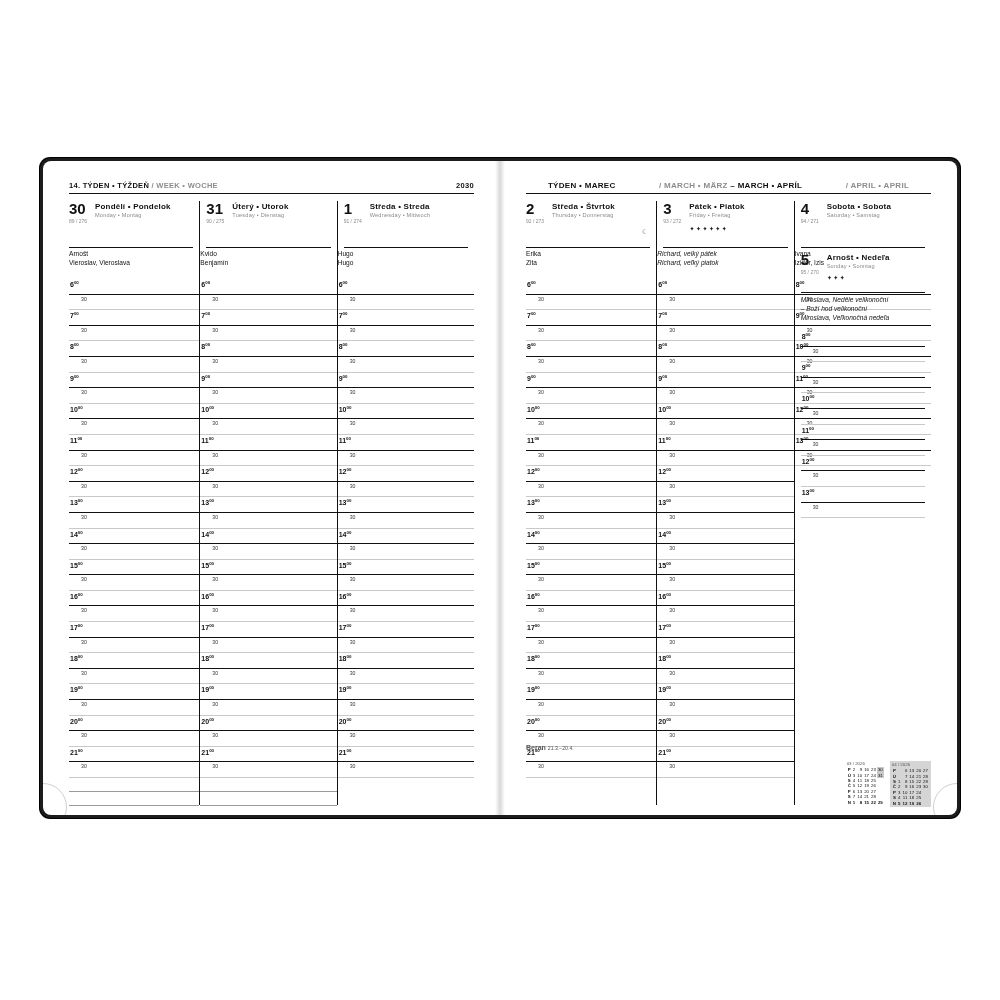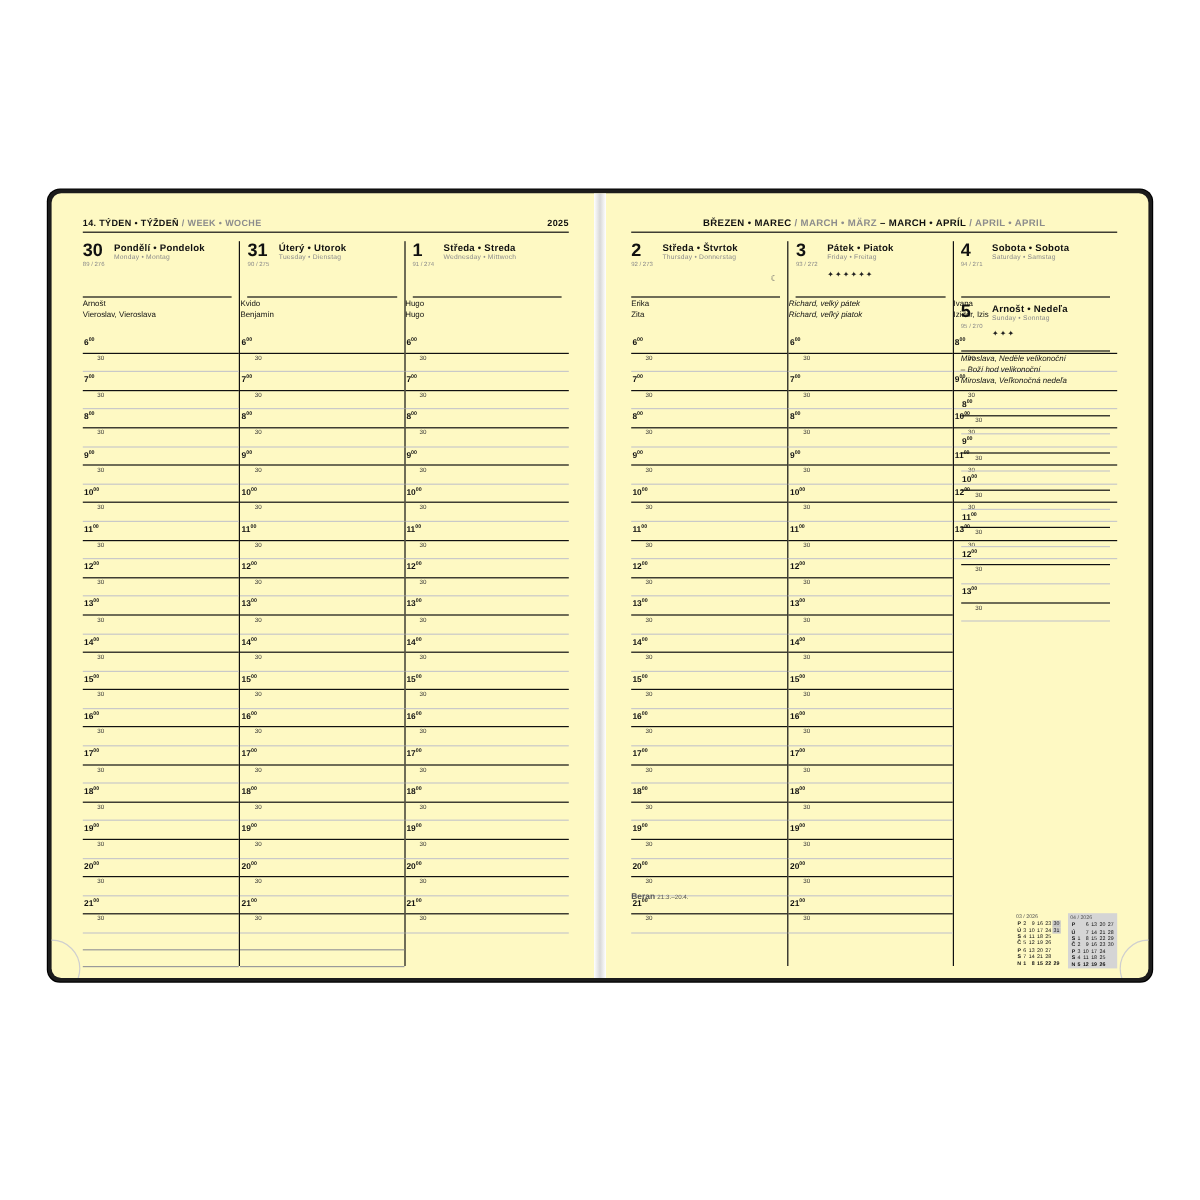--- a/index.html
+++ b/index.html
@@ -5,21 +5,21 @@
   html,body{margin:0;padding:0;background:#ffffff;}
   body{width:1000px;height:1000px;font-family:"Liberation Sans",sans-serif;color:#111;}
 
   .planner{
     position:absolute;left:40px;top:158px;width:920px;height:660px;
     background:#1c1c1c;border-radius:10px;
     box-shadow:0 0 0 1px #000;
   }
   .pages{
     position:absolute;left:3px;top:3px;right:3px;bottom:3px;
-    background:#fef9c3;border-radius:8px;overflow:hidden;
+    background:#ffffff;border-radius:8px;overflow:hidden;
   }
   .spine{
     position:absolute;left:50%;top:0;bottom:0;width:10px;margin-left:-5px;
     background:linear-gradient(to right,#fff 0%,#ececec 25%,#d8d8d8 50%,#ececec 75%,#fff 100%);
   }
   .page{position:absolute;top:0;bottom:0;}
   .page.left{left:0;right:50%;}
   .page.right{left:50%;right:0;}
 
   .corner{
@@ -33,21 +33,21 @@
     position:absolute;top:20px;left:26px;right:26px;
     border-bottom:1px solid #111;padding-bottom:3px;
     display:flex;justify-content:space-between;align-items:flex-end;
     font-size:7.5px;letter-spacing:.3px;
   }
   .pg-head .wk{font-weight:bold;}
   .pg-head .wk .gray{color:#8d8d8d;font-weight:bold;}
   .pg-head .yr{font-weight:bold;font-size:7.5px;}
   .pg-head.right{justify-content:center;}
   .pg-head.right .months{font-weight:bold;font-size:8px;}
-  .pg-head.right .months .gray{color:#8d8d8d;}
+  .pg-head.right .months .gray{color:#8d8d8d;margin-left:41px;}
 
   
   .cols{position:absolute;top:40px;left:26px;right:26px;bottom:10px;display:flex;}
   .col{flex:1 1 0;position:relative;padding-right:6px;}
   .col + .col{padding-left:6px;}
 
   .dayhead{position:relative;height:46px;border-bottom:1px solid #111;}
   .dnum{position:absolute;left:0;top:0;font-size:15px;font-weight:bold;line-height:15px;}
   .dname{position:absolute;left:26px;top:1px;font-size:8px;font-weight:bold;letter-spacing:.2px;}
   .dname2{position:absolute;left:26px;top:11px;font-size:5.6px;color:#8a8a8a;letter-spacing:.2px;}
@@ -90,21 +90,21 @@
 
 <div class="planner">
   <div class="pages">
 
     <div class="page left">
       <div class="pg-head">
         <div class="wk">
           <span>14. TÝDEN • TÝŽDEŇ</span>
           <span class="gray">/ WEEK • WOCHE</span>
         </div>
-        <div class="yr">2025</div>
+        <div class="yr">2030</div>
       </div>
 
       <div class="cols">
 
         <div class="col" style="border-right:1px solid #111;">
           <div class="dayhead">
             <div class="dnum">30</div>
             <div class="dname">Pondělí • Pondelok</div>
             <div class="dname2">Monday • Montag</div>
             <div class="dnum-sub">89 / 276</div>
@@ -441,21 +441,21 @@
             </div>
         </div>
       </div>
 
       <div class="corner bl"></div>
     </div>
 
     <div class="page right">
       <div class="pg-head right">
         <div class="months">
-          <span>BŘEZEN • MAREC</span>
+          <span>TÝDEN • MAREC</span>
           <span class="gray">/ MARCH • MÄRZ</span>
           <span>–</span>
           <span>MARCH • APRÍL</span>
           <span class="gray">/ APRIL • APRIL</span>
         </div>
       </div>
 
       <div class="cols">
 
         <div class="col" style="border-right:1px solid #111;">

